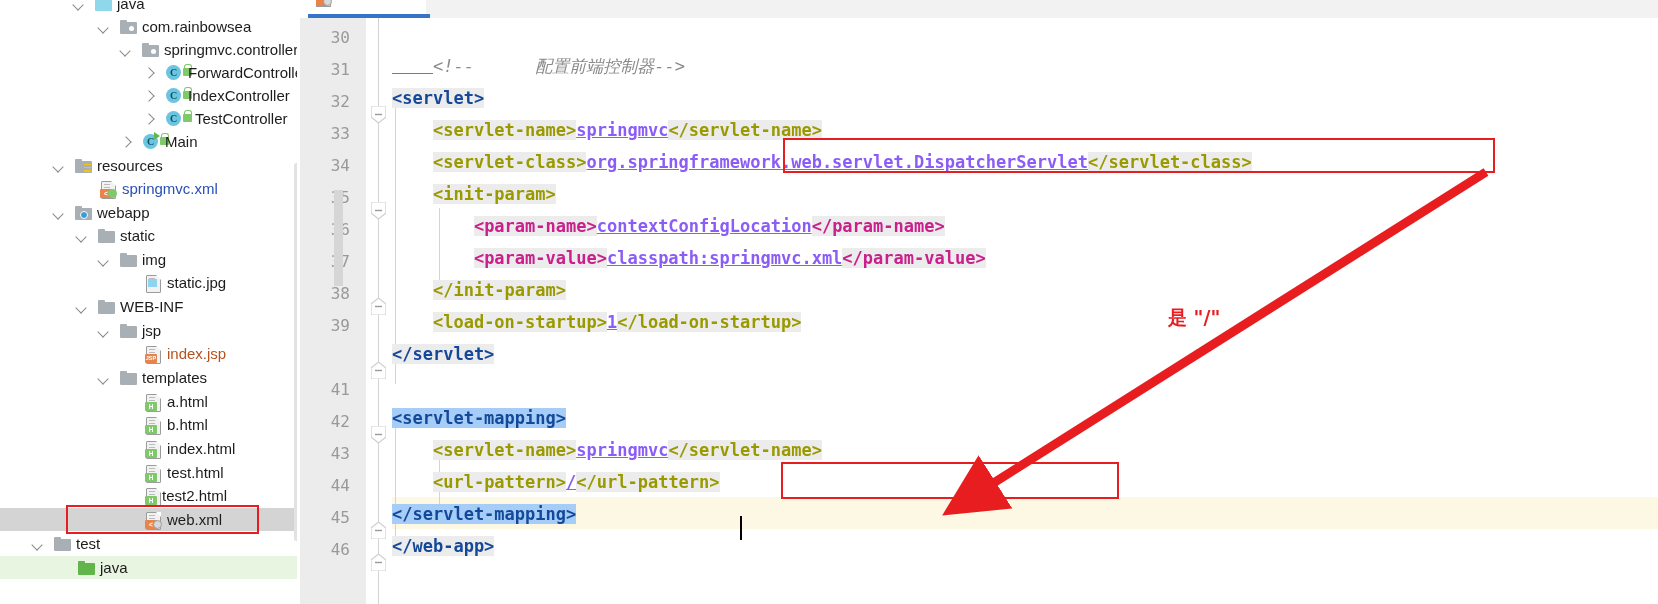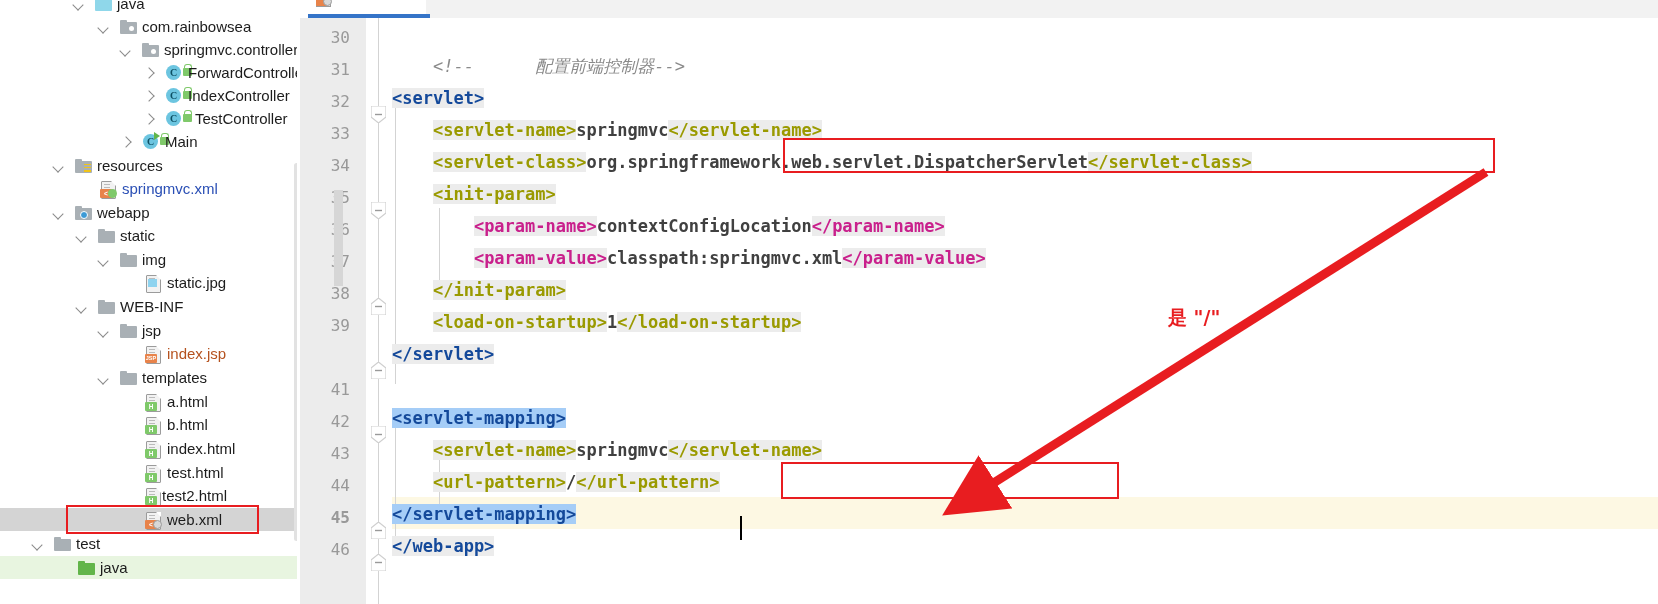--- a/index.html
+++ b/index.html
@@ -178,21 +178,21 @@
   }
   .line{position:absolute;left:0;height:32px;line-height:32px;}
   .hl-cur{
     position:absolute;left:0;top:497px;width:1358px;height:32px;background:#fdf8e3;
   }
   .g{background:#ececec;}          
   .b{background:#a5cdf7;}          
   .t-tag{color:#9a9a00;}           
   .t-tag2{color:#14499a;}          
   .t-tag3{color:#c9208c;}          
-  .t-txt{color:#404040;font-weight:bold;}
+  .t-txt{color:#8b5cf6;font-weight:bold;text-decoration:underline;}
   .t-com{color:#8a8a8a;font-style:italic;font-weight:normal;}
 
   .indent-guide{position:absolute;width:1px;background:#d3d3d3;}
 
   
   .anno-box{position:absolute;border:2.5px solid #e81d20;box-sizing:border-box;}
   .anno-text{
     position:absolute;color:#e81d20;font-size:19px;font-weight:bold;
     font-family:"DejaVu Sans",sans-serif;white-space:nowrap;
   }
@@ -421,21 +421,21 @@
           <div class="lnum" style="top: 170px;">35</div>
           <div class="lnum" style="top: 202px;">36</div>
           <div class="lnum" style="top: 234px;">37</div>
           <div class="lnum" style="top: 266px;">38</div>
           <div class="lnum" style="top: 298px;">39</div>
           <div class="lnum" style="top: 330px; margin-left: 48px;">40</div>
           <div class="lnum" style="top: 362px;">41</div>
           <div class="lnum" style="top: 394px;">42</div>
           <div class="lnum" style="top: 426px;">43</div>
           <div class="lnum" style="top: 458px;">44</div>
-          <div class="lnum" style="top: 490px; font-weight: bold;">45</div>
+          <div class="lnum" style="top: 490px;">45</div>
           <div class="lnum" style="top: 522px;">46</div>
         </div>
       <div class="ed-scroll"></div>
     </div>
 
     <div class="gutter-fold">
       <div class="fold-line"></div>
       <div id="fold-host">
           <div style="position: absolute; left: 5px; top: 88px; width: 15px; height: 17px;"><svg width="15" height="17">
               <polygon points="0,0 15,0 15,11 7.5,17 0,11" fill="#ffffff" stroke="#cfcfcf" stroke-width="1.2"></polygon>

